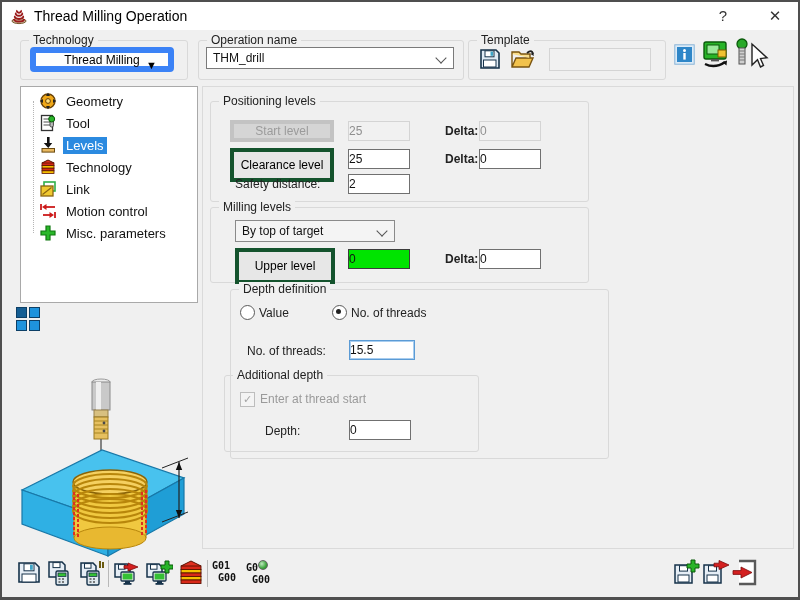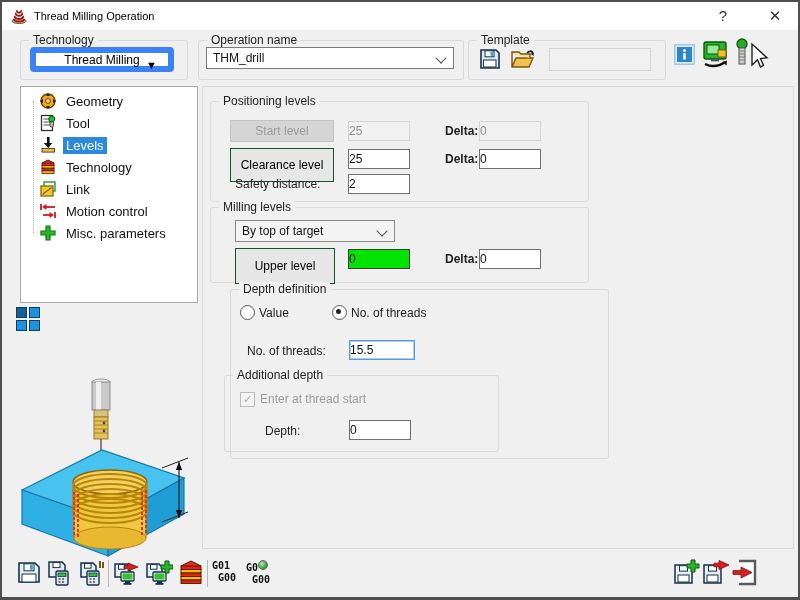--- a/index.html
+++ b/index.html
@@ -3,31 +3,31 @@
 <meta charset="utf-8">
 <style>
   html,body{margin:0;padding:0;}
   body{width:800px;height:600px;overflow:hidden;}
   .window{
     position:relative;width:800px;height:600px;box-sizing:border-box;
     background:#f0f0f0;border:2px solid #4f4f4f;border-bottom-width:3px;
     font-family:"Liberation Sans",sans-serif;color:#111;font-size:12px;
   }
   .titlebar{position:absolute;left:0;top:0;width:796px;height:28px;background:#ffffff;}
-  .title-text{position:absolute;left:32px;top:0;height:28px;line-height:28px;font-size:11px;color:#000;}
+  .title-text{position:absolute;left:32px;top:0;height:28px;line-height:28px;font-size:14px;color:#000;}
   .cap-btn{position:absolute;top:0;height:28px;line-height:28px;text-align:center;font-size:15px;color:#333;cursor:default;}
   .app-icon{position:absolute;left:8px;top:5px;}
 
   .groupbox{position:absolute;border:1px solid #d9d9d9;border-radius:3px;}
   .glabel{position:absolute;top:-8px;left:8px;background:#f0f0f0;padding:0 4px;font-size:12px;color:#222;white-space:nowrap;}
 
   .lbl{position:absolute;white-space:nowrap;font-size:12px;color:#222;}
   .lbl.dis{color:#9a9a9a;}
 
-  .btn{position:absolute;background:#e7e7e7;border:1px solid #14532d;font-size:12px;
+  .btn{position:absolute;background:#e7e7e7;border:4px solid #14532d;font-size:12px;
        text-align:center;font-family:inherit;padding:0;cursor:pointer;}
   .btn.dis{background:#d5d5d5;color:#9b9b9b;border-color:#c3c3c3;}
 
   .field{position:absolute;background:#fff;border:1px solid #707070;height:18px;width:60px;
          font-size:12px;font-family:inherit;padding:0 0;color:#111;}
   .field.dis{background:#f1f1f1;border-color:#d4d4d4;color:#8f8f8f;}
   .field.green{background:#00e400;border-color:#3c3c3c;}
   .field.focus{border:1px solid #5b9bd5;box-shadow:0 0 0 1px #a8cdef inset;}
 
   .combo{position:absolute;background:#fdfdfd;border:1px solid #8a8a8a;height:22px;box-sizing:border-box;
@@ -306,21 +306,21 @@
   <span class="radio" style="left:238px;top:303px;"></span>
   <span class="lbl" style="left:257px;top:304px;">Value</span>
   <span class="radio" style="left:330px;top:303px;">
       <span class="dot"></span>
     </span>
   <span class="lbl" style="left:349px;top:304px;">No. of threads</span>
 
   <span class="lbl" style="left:245px;top:342px;">No. of threads:</span>
   <input class="field focus" style="left: 347px; top: 338px; width: 64px;" readonly="" value="15.5">
 
-  <div class="groupbox" style="left:222px;top:373px;width:253px;height:75px;padding-left:20px;">
+  <div class="groupbox" style="left:222px;top:373px;width:253px;height:75px;">
     <span class="glabel">Additional depth</span>
   </div>
   <span class="checkbox" style="left:238px;top:390px;">
     <span>✓</span>
   </span>
   <span class="lbl dis" style="left:258px;top:390px;">Enter at thread start</span>
   <span class="lbl" style="left:263px;top:422px;">Depth:</span>
   <input class="field" style="left: 347px; top: 418px;" readonly="" value="0">
 
   <span class="toolbar-icon" style="left:14px;">

